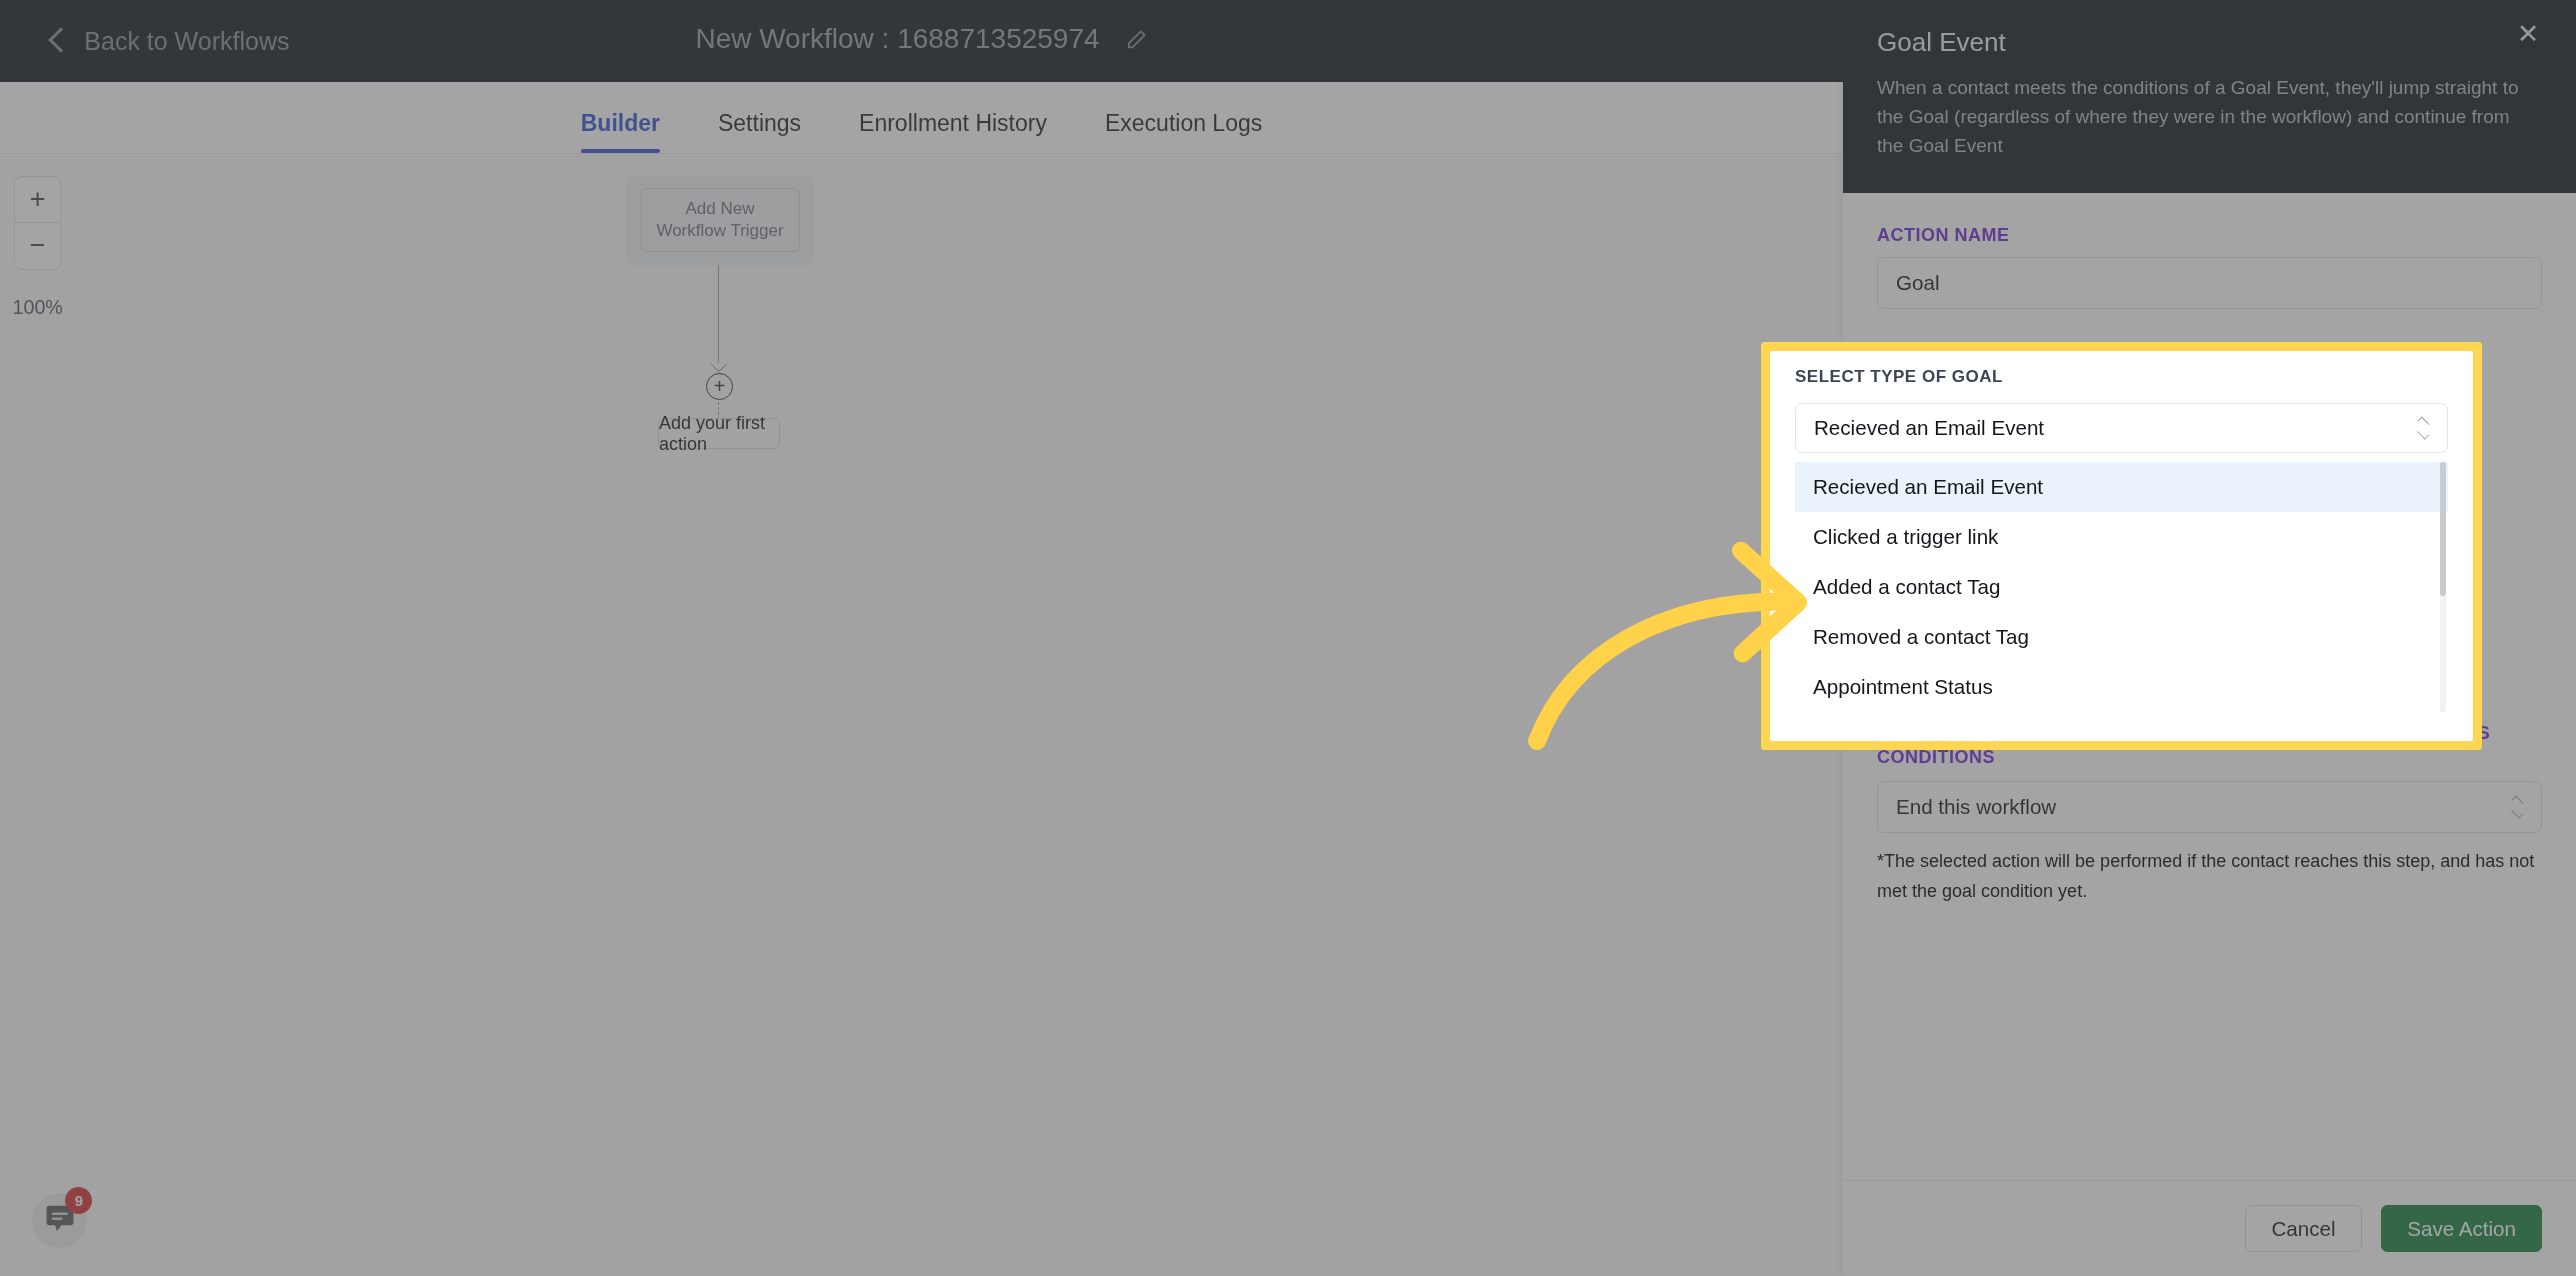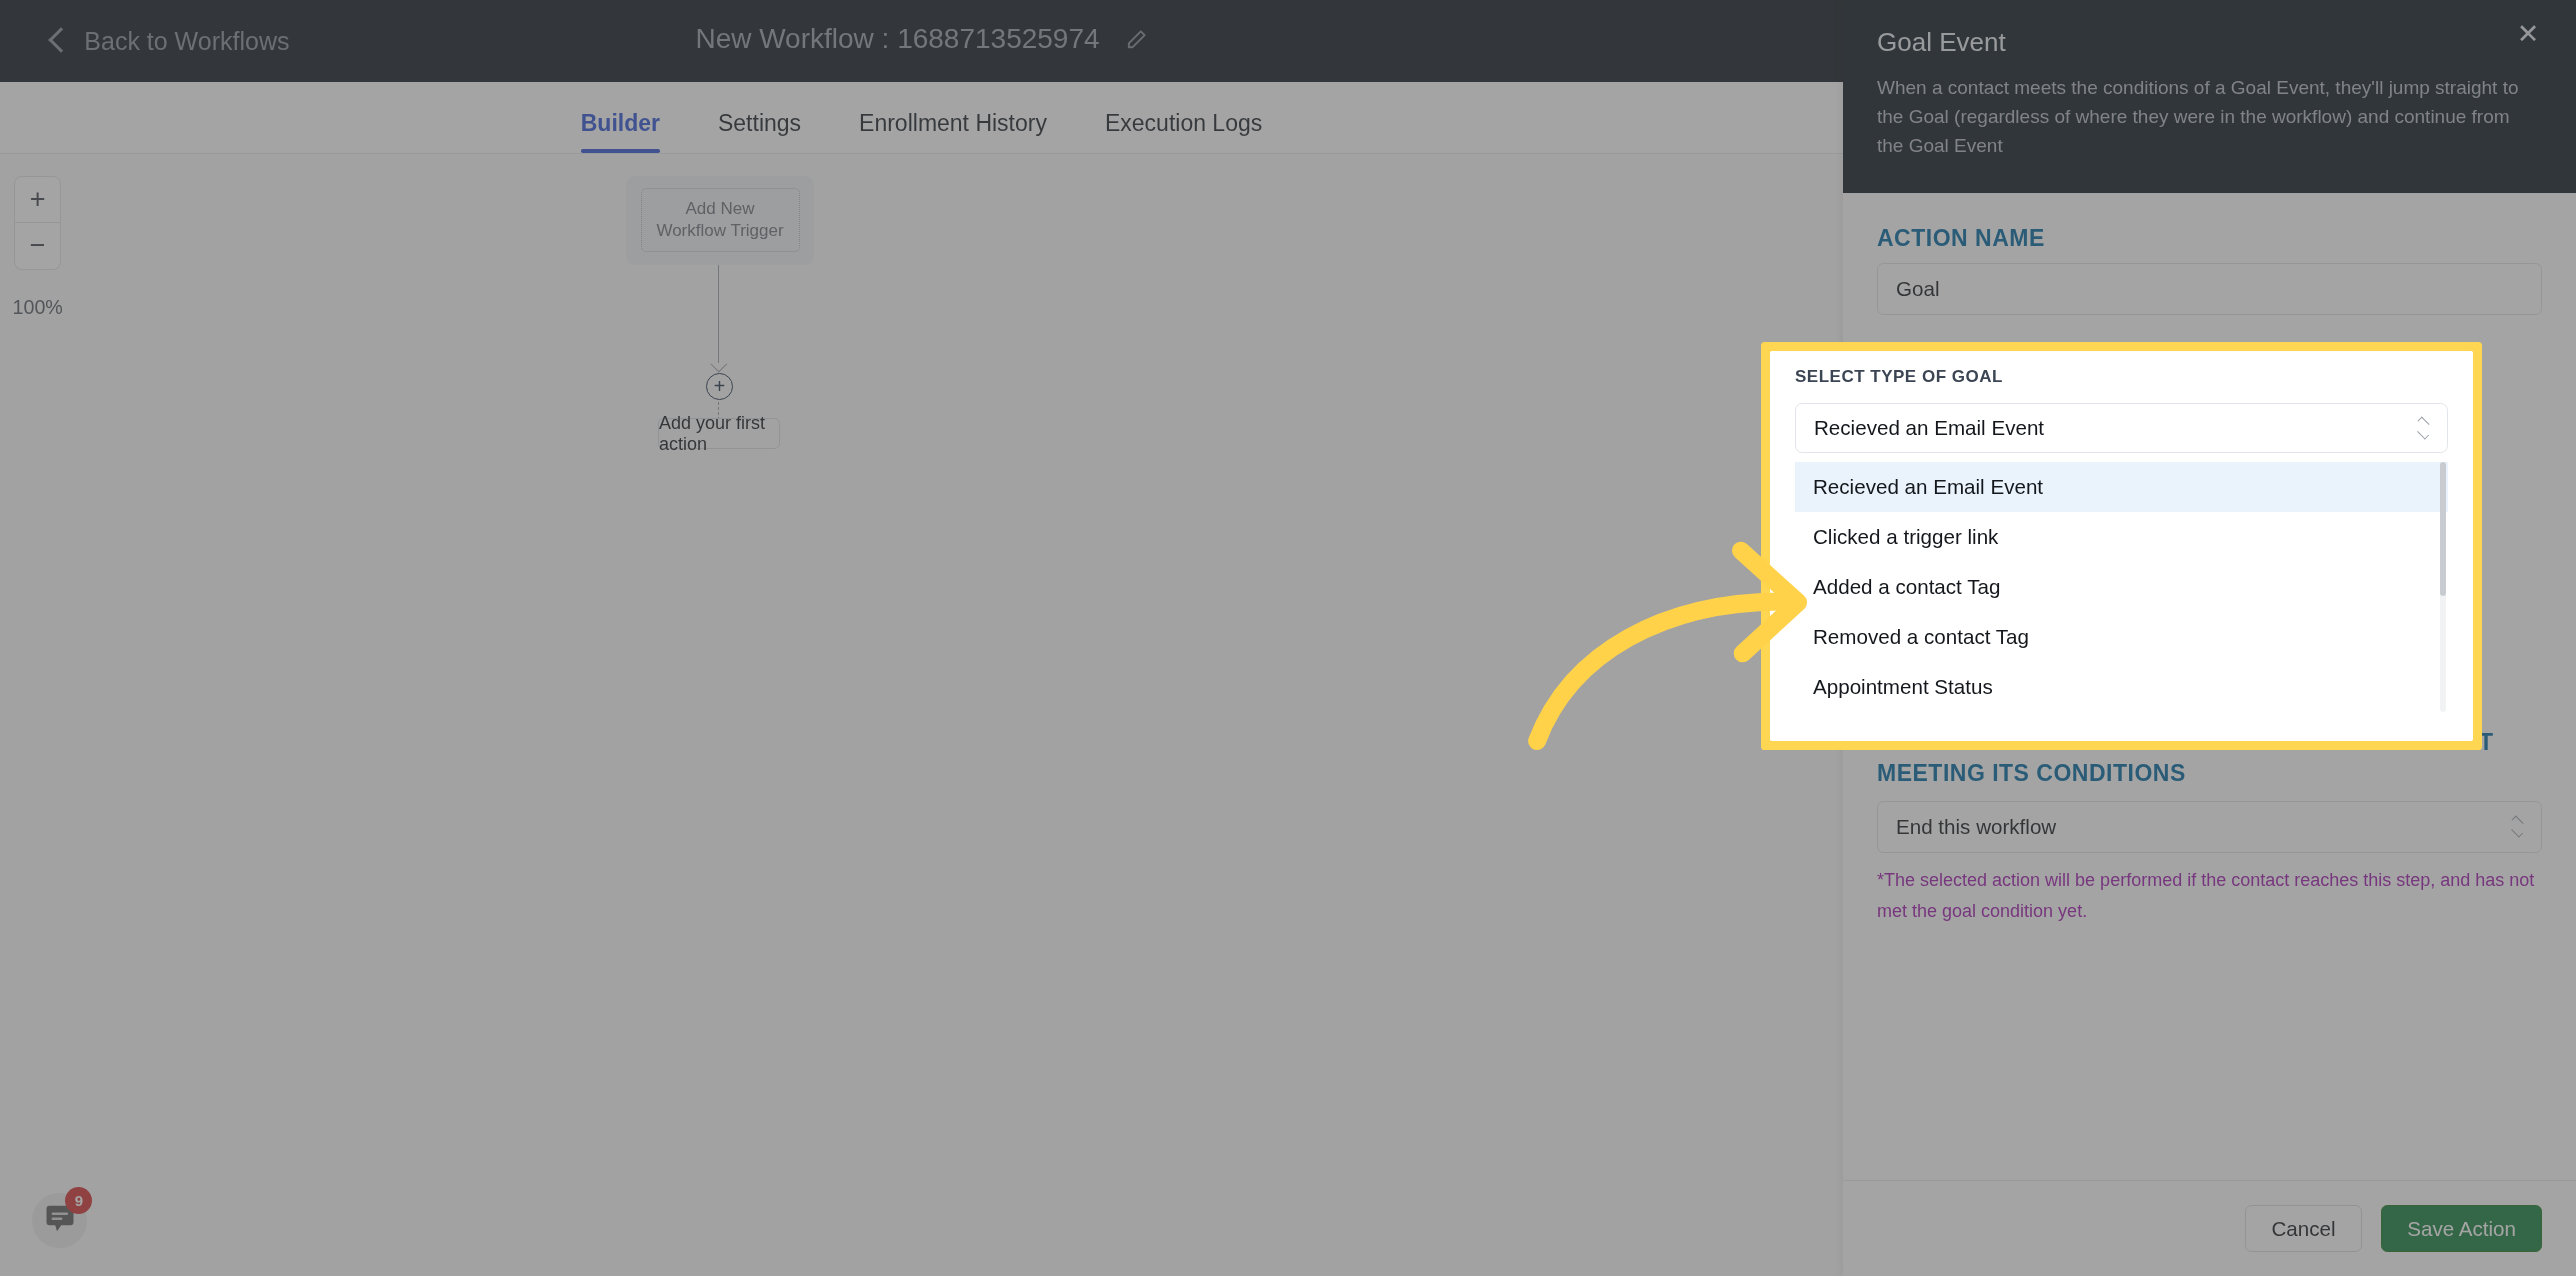--- a/index.html
+++ b/index.html
@@ -215,23 +215,23 @@
     color: #e0e3e6; font-size: 27px;
     cursor: pointer;
   }
   .panel-body {
     flex: 1;
     padding: 32px 34px 0 34px;
     position: relative;
     overflow: hidden;
   }
   .field-label {
-    font-size: 23px; font-weight: 700;
+    font-size: 18px; font-weight: 700;
     letter-spacing: 0.5px;
-    color: #0369a1;
+    color: #6d28d9;
     text-transform: uppercase;
     margin-bottom: 11.6px;
   }
   .text-input {
     width: 100%; height: 52px;
     border: 0.9px solid #dfe2e6;
     border-radius: 6.3px;
     background: #fff;
     font-size: 20.6px; color: #14181d;
     padding: 0 18px;
@@ -257,21 +257,21 @@
   .caret-up, .caret-dn {
     width: 10.7px; height: 6.3px;
     border-left: 1.8px solid #9aa0a8;
     border-top: 1.8px solid #9aa0a8;
   }
   .caret-up { transform: rotate(45deg); }
   .caret-dn { transform: rotate(-135deg); }
 
   .hint-text {
     font-size: 18px;
-    color: #a21caf;
+    color: #000000;
     line-height: 1.72;
     margin-top: 12.5px;
   }
 
   .panel-foot {
     flex: none;
     border-top: 0.9px solid #e6e9ec;
     padding: 23px 34px;
     display: flex; justify-content: flex-end; align-items: center;
     gap: 19.7px;

